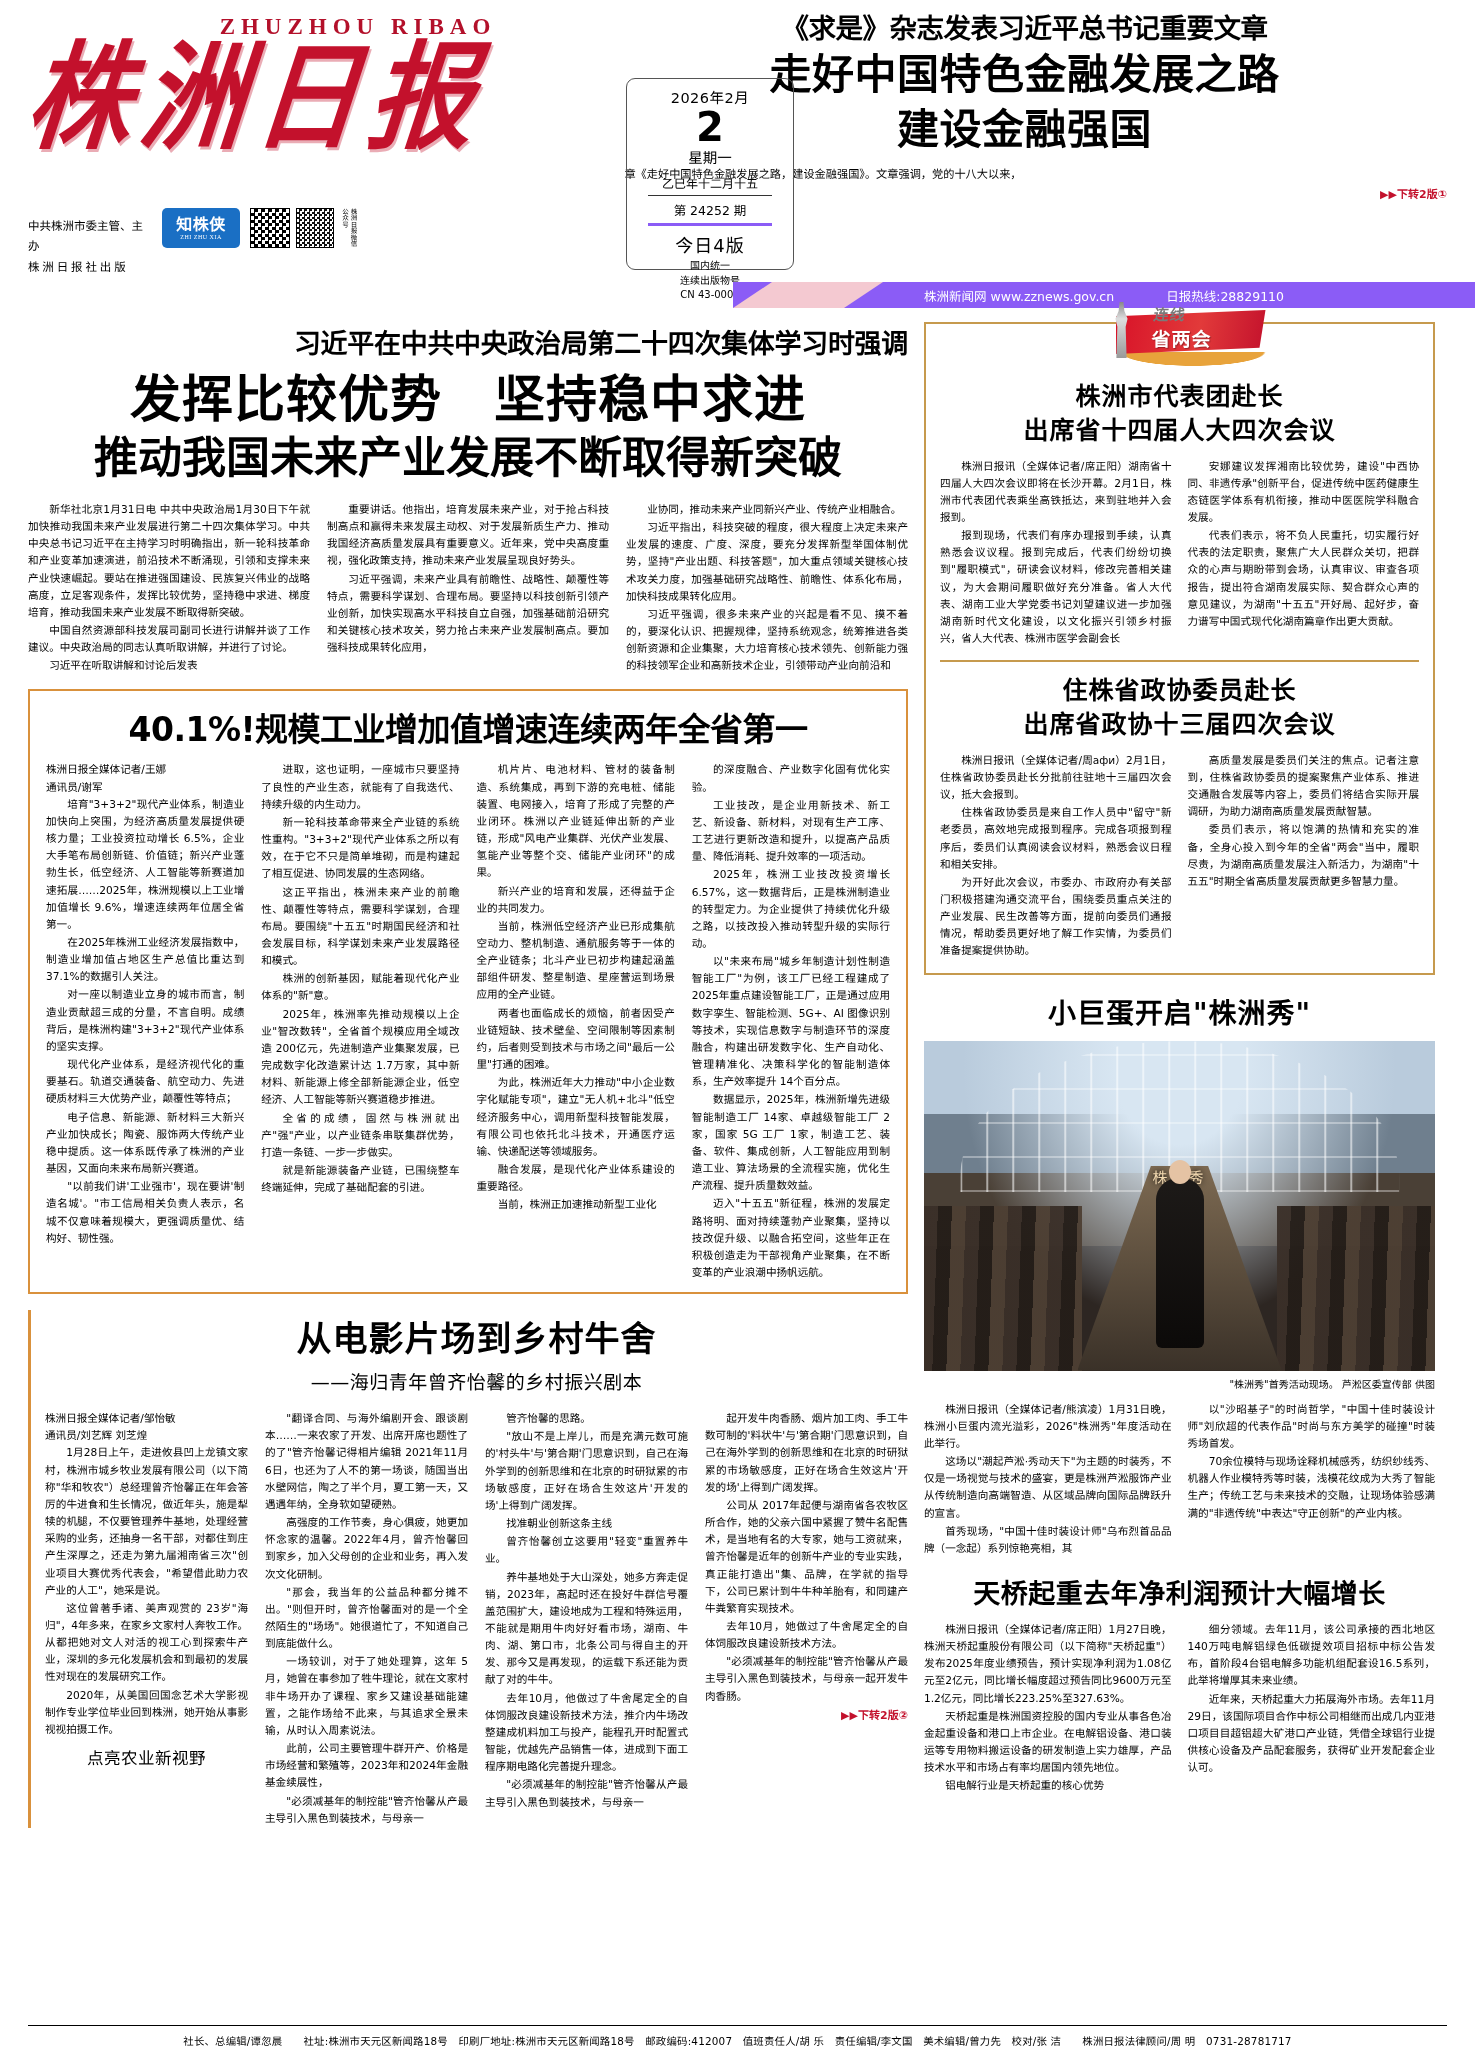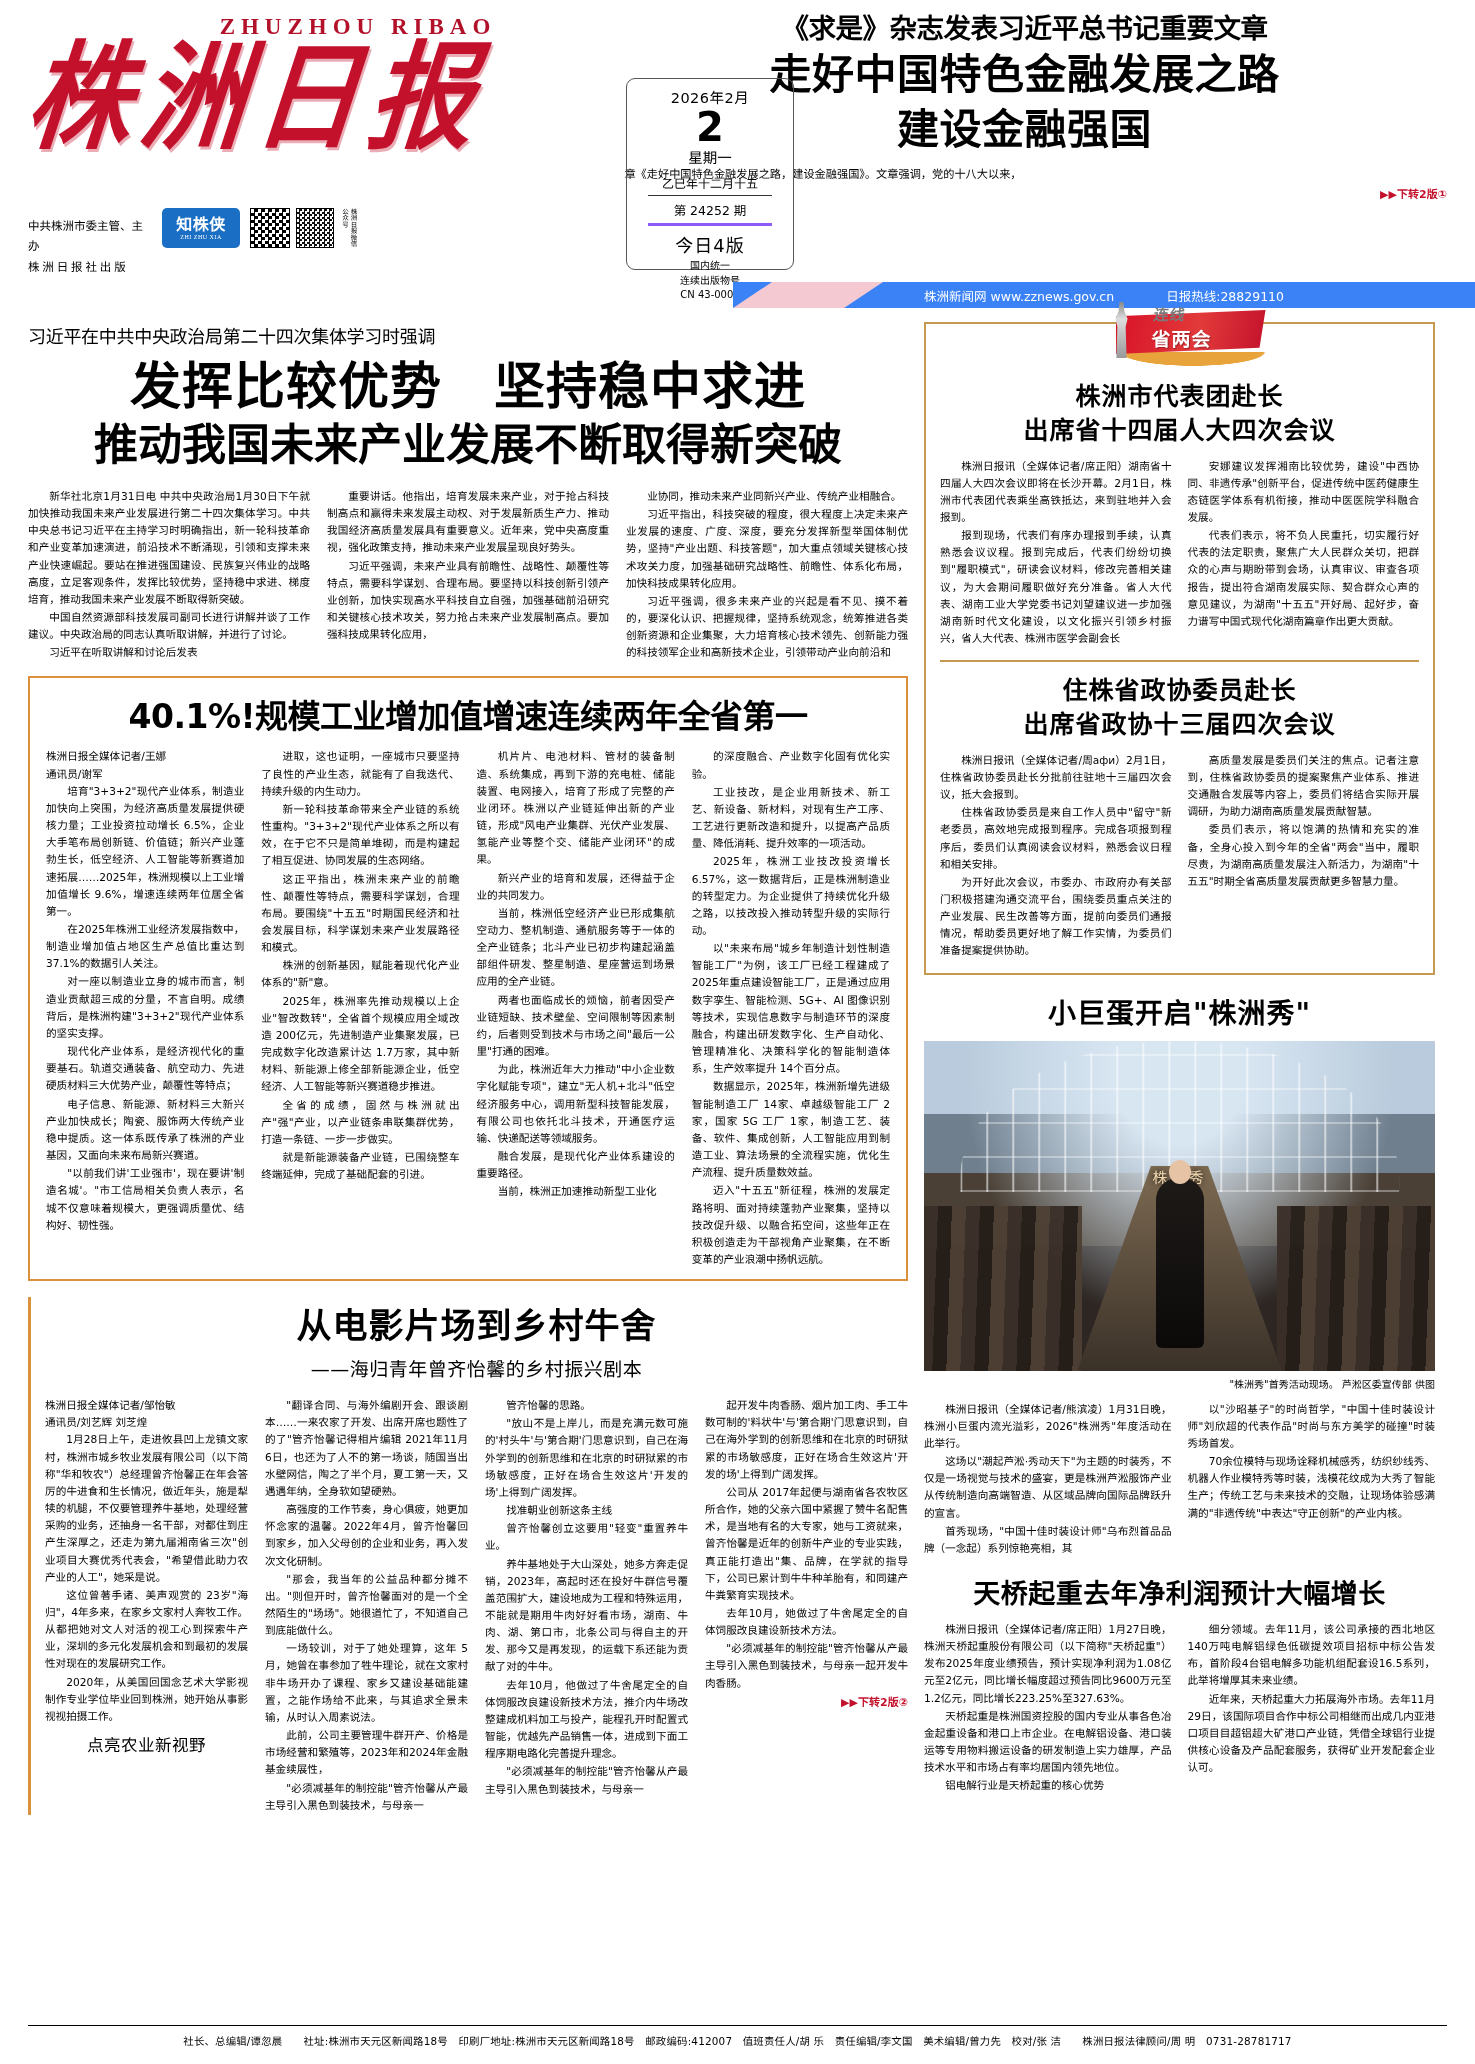--- a/index.html
+++ b/index.html
@@ -82,40 +82,40 @@
     margin-top: 12px; display: flex; gap: 20px;
     font-size: 11.2px; line-height: 1.62; font-family: "DejaVu Sans", sans-serif;
   }
   .tr-body div { flex: 1; }
   .tr-body p { text-indent: 2em; }
   .jump { color: #c3112c; font-weight: bold; }
   .jump-row { text-align: right; margin-top: 2px; font-size: 11px; }
 
   
   .redbar {
-    position: relative; height: 26px; background: #3b82f6; color: #fff;
+    position: relative; height: 26px; background: #8b5cf6; color: #fff;
     margin: 4px -28px 0 auto; width: 742px;
     display: flex; align-items: center; justify-content: center; gap: 52px;
     font-size: 12.5px; font-family: "DejaVu Sans", sans-serif;
   }
   .redbar::before {
     content: ""; position: absolute; left: 0; top: 0; height: 100%; width: 150px;
     background: #f4c9d1; clip-path: polygon(26% 0, 100% 0, 74% 100%, 0 100%);
   }
   .redbar span { position: relative; z-index: 2; }
 
   
   .body-wrap { display: flex; gap: 16px; margin-top: 14px; }
   .col-left { width: 880px; }
   .col-right { width: 511px; }
 
   
   .lead-kicker {
-    text-align: left; font-family: "DejaVu Sans", sans-serif; font-weight: normal;
-    font-size: 18px; letter-spacing: -.3px;
+    text-align: right; font-family: "DejaVu Sans", sans-serif; font-weight: bold;
+    font-size: 27px; letter-spacing: -.3px;
   }
   .lead-h1 {
     text-align: center; font-family: "DejaVu Sans", sans-serif; font-weight: bold;
     font-size: 51px; line-height: 1.22; margin-top: 8px; letter-spacing: 1px;
   }
   .lead-h2 {
     text-align: center; font-family: "DejaVu Sans", sans-serif; font-weight: bold;
     font-size: 44px; line-height: 1.22; letter-spacing: 0px;
   }
 

